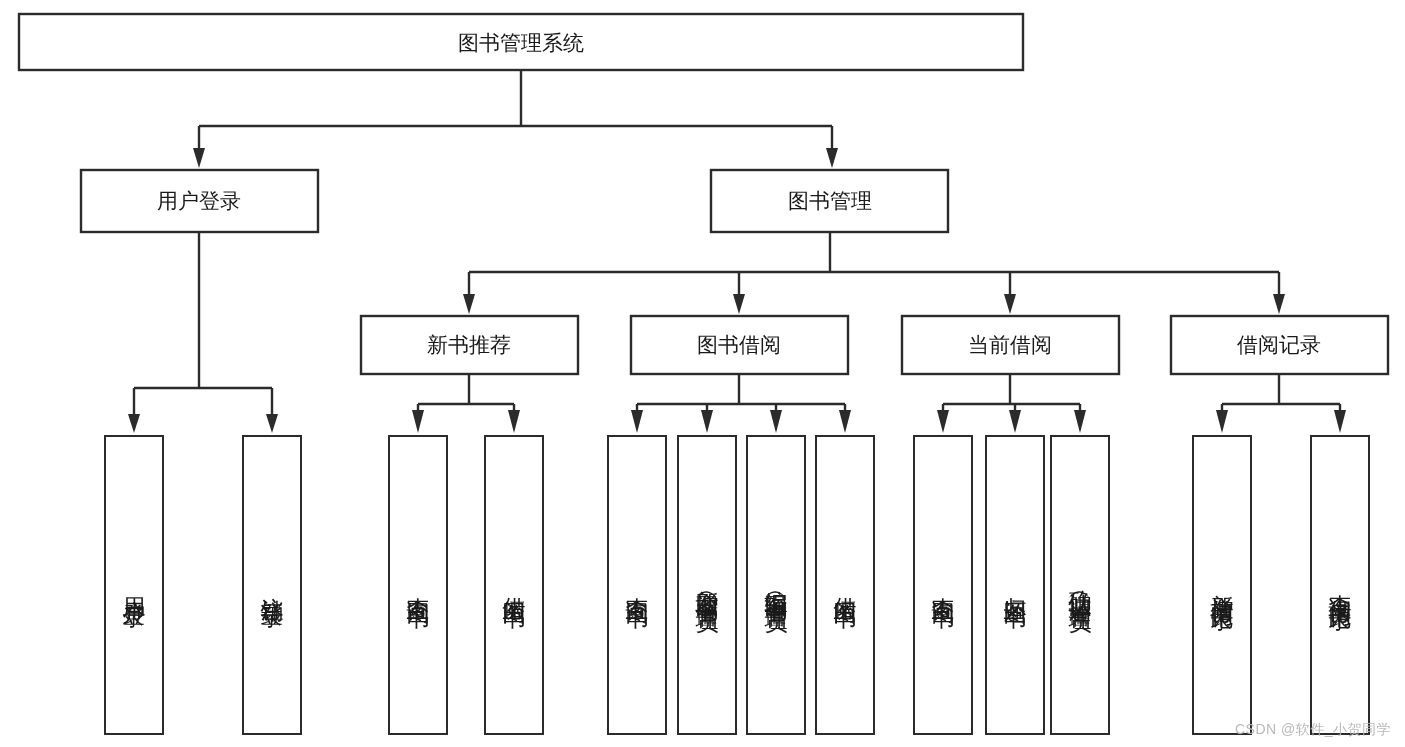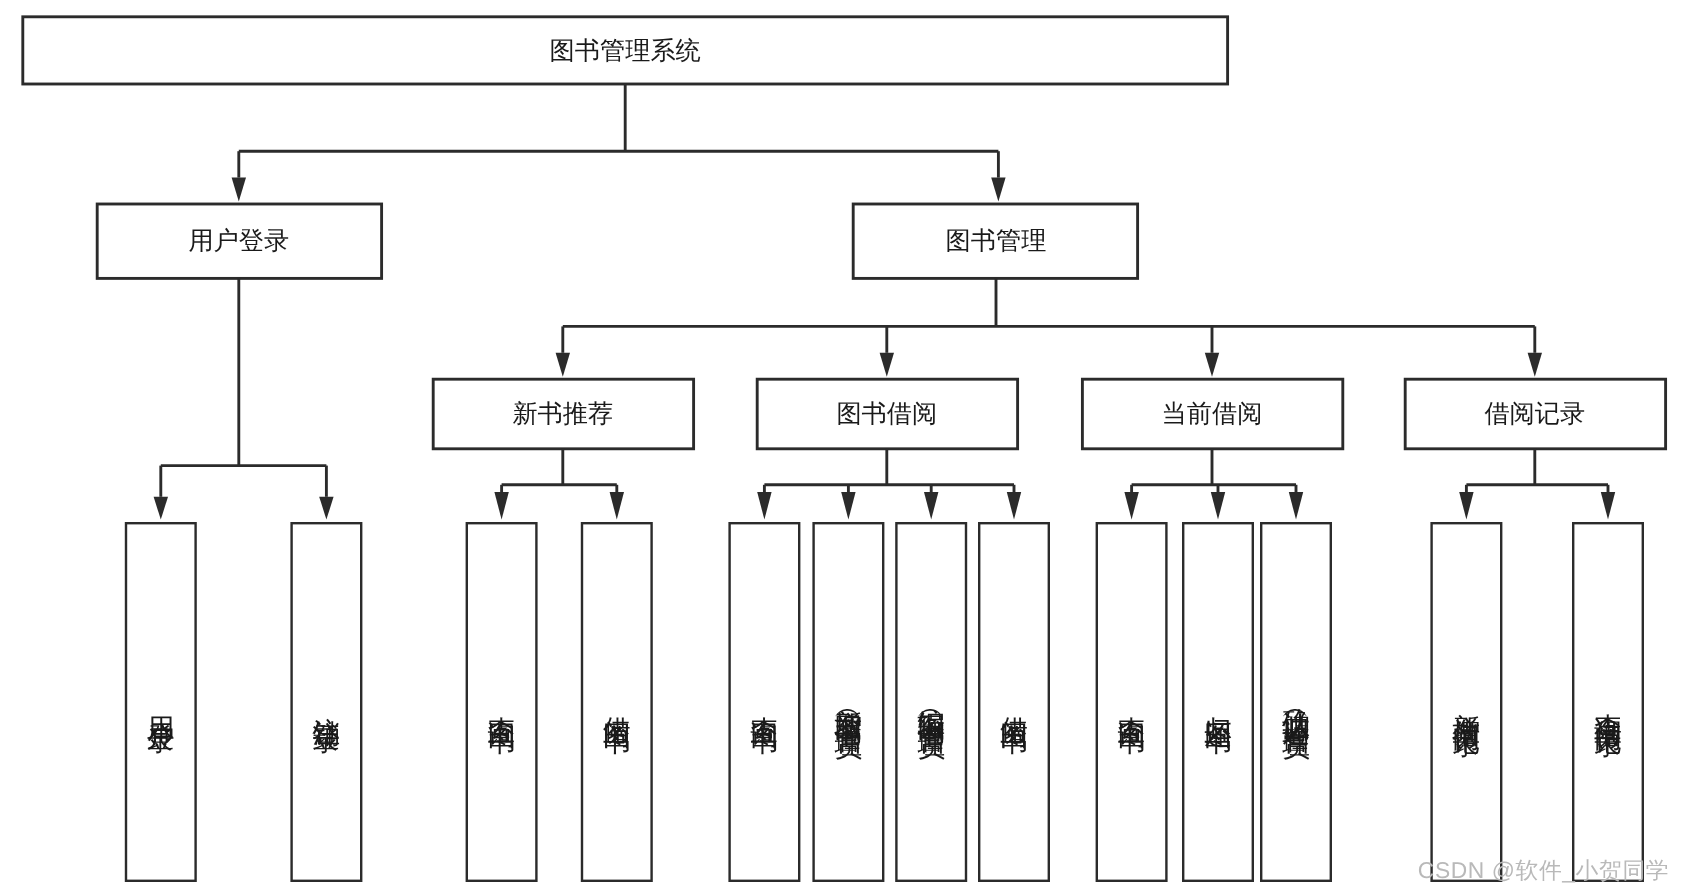--- a/index.html
+++ b/index.html
@@ -55,21 +55,21 @@
     line-height: 1;
     letter-spacing: 3px;
     color: #1a1a1a;
     white-space: nowrap;
   }
   .watermark {
     position: absolute;
     right: 14px;
     bottom: 8px;
     font-family: "Liberation Sans", "DejaVu Sans", sans-serif;
-    font-size: 19px;
+    font-size: 14px;
     color: #b9b9b9;
     letter-spacing: 0.5px;
     pointer-events: none;
     white-space: nowrap;
   }
   .leaf-html {
     position: absolute;
     box-sizing: border-box;
     border: 2.4px solid #2b2b2b;
     background: #ffffff;

